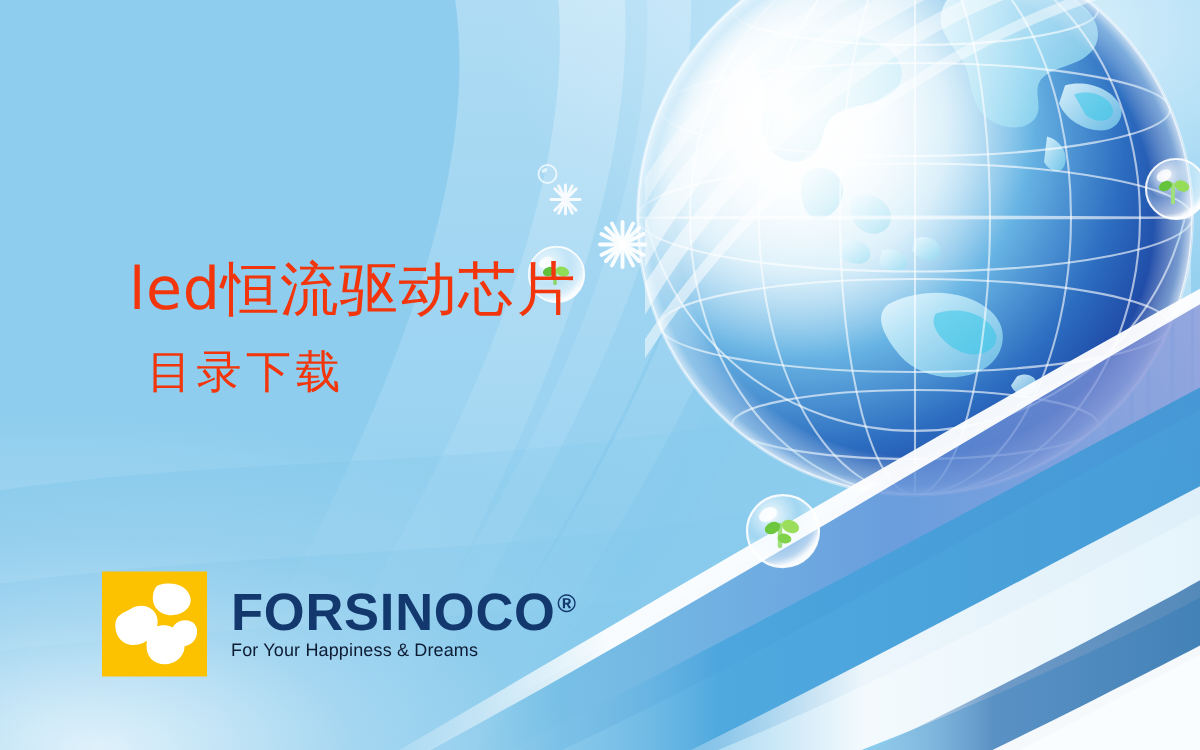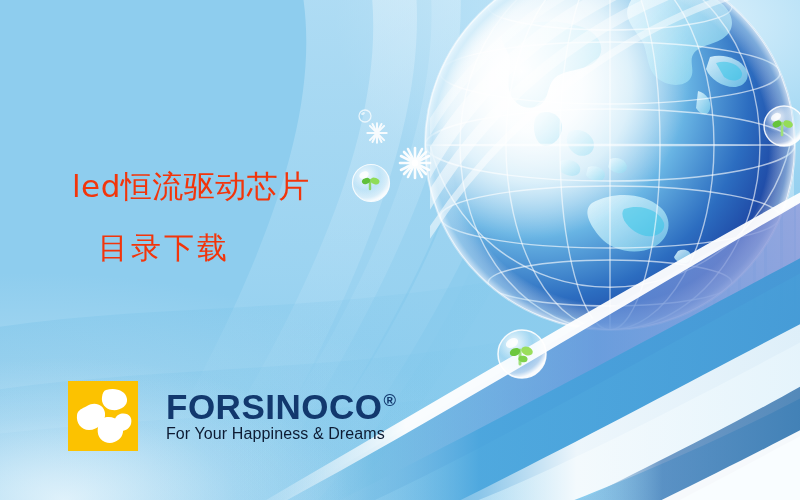--- a/index.html
+++ b/index.html
@@ -21,39 +21,39 @@
   .sky-topright{
     background:radial-gradient(65% 62% at 86% 4%, rgba(226,244,253,.95) 0%, rgba(186,227,248,.55) 38%, rgba(160,214,242,0) 68%);
   }
 
   
   .headline{
     position:absolute;color:#f2350b;white-space:nowrap;
     font-family:"DejaVu Sans","Liberation Sans",sans-serif;
     font-weight:400;letter-spacing:.5px;
   }
-  .hl1{left:72px;top:166px;font-size:31px;}
+  .hl1{left:86px;top:166px;font-size:39px;}
   .hl2{left:98px;top:228px;font-size:30px;letter-spacing:3px;}
 
   
   .logo-wrap{position:absolute;left:68px;top:381px;display:flex;align-items:center;}
   .logo-mark{
     width:70px;height:70px;background:#fcc200;position:relative;flex:0 0 auto;
     box-shadow:0 0 0 0 rgba(0,0,0,0);
   }
-  .logo-text{margin-left:28px;}
+  .logo-text{margin-left:16px;}
   .logo-name{
     color:#12386e;font-weight:700;font-size:35px;line-height:.98;
     letter-spacing:.5px;white-space:nowrap;
     font-family:"Liberation Sans","DejaVu Sans",sans-serif;
     display:flex;align-items:flex-start;
   }
   .logo-reg{font-size:17px;line-height:1;margin-left:1px;margin-top:2px;font-weight:700;}
   .logo-tag{
-    color:#0d1b33;font-size:16px;line-height:1.1;margin-top:1px;white-space:nowrap;
+    color:#0d1b33;font-size:12px;line-height:1.1;margin-top:1px;white-space:nowrap;
     font-family:"Liberation Sans","DejaVu Sans",sans-serif;letter-spacing:.1px;
   }
 </style>
 </head>
 <body>
 
 <div id="stage">
 
   <div class="layer sky-base"></div>
   <div class="layer sky-topright"></div>

